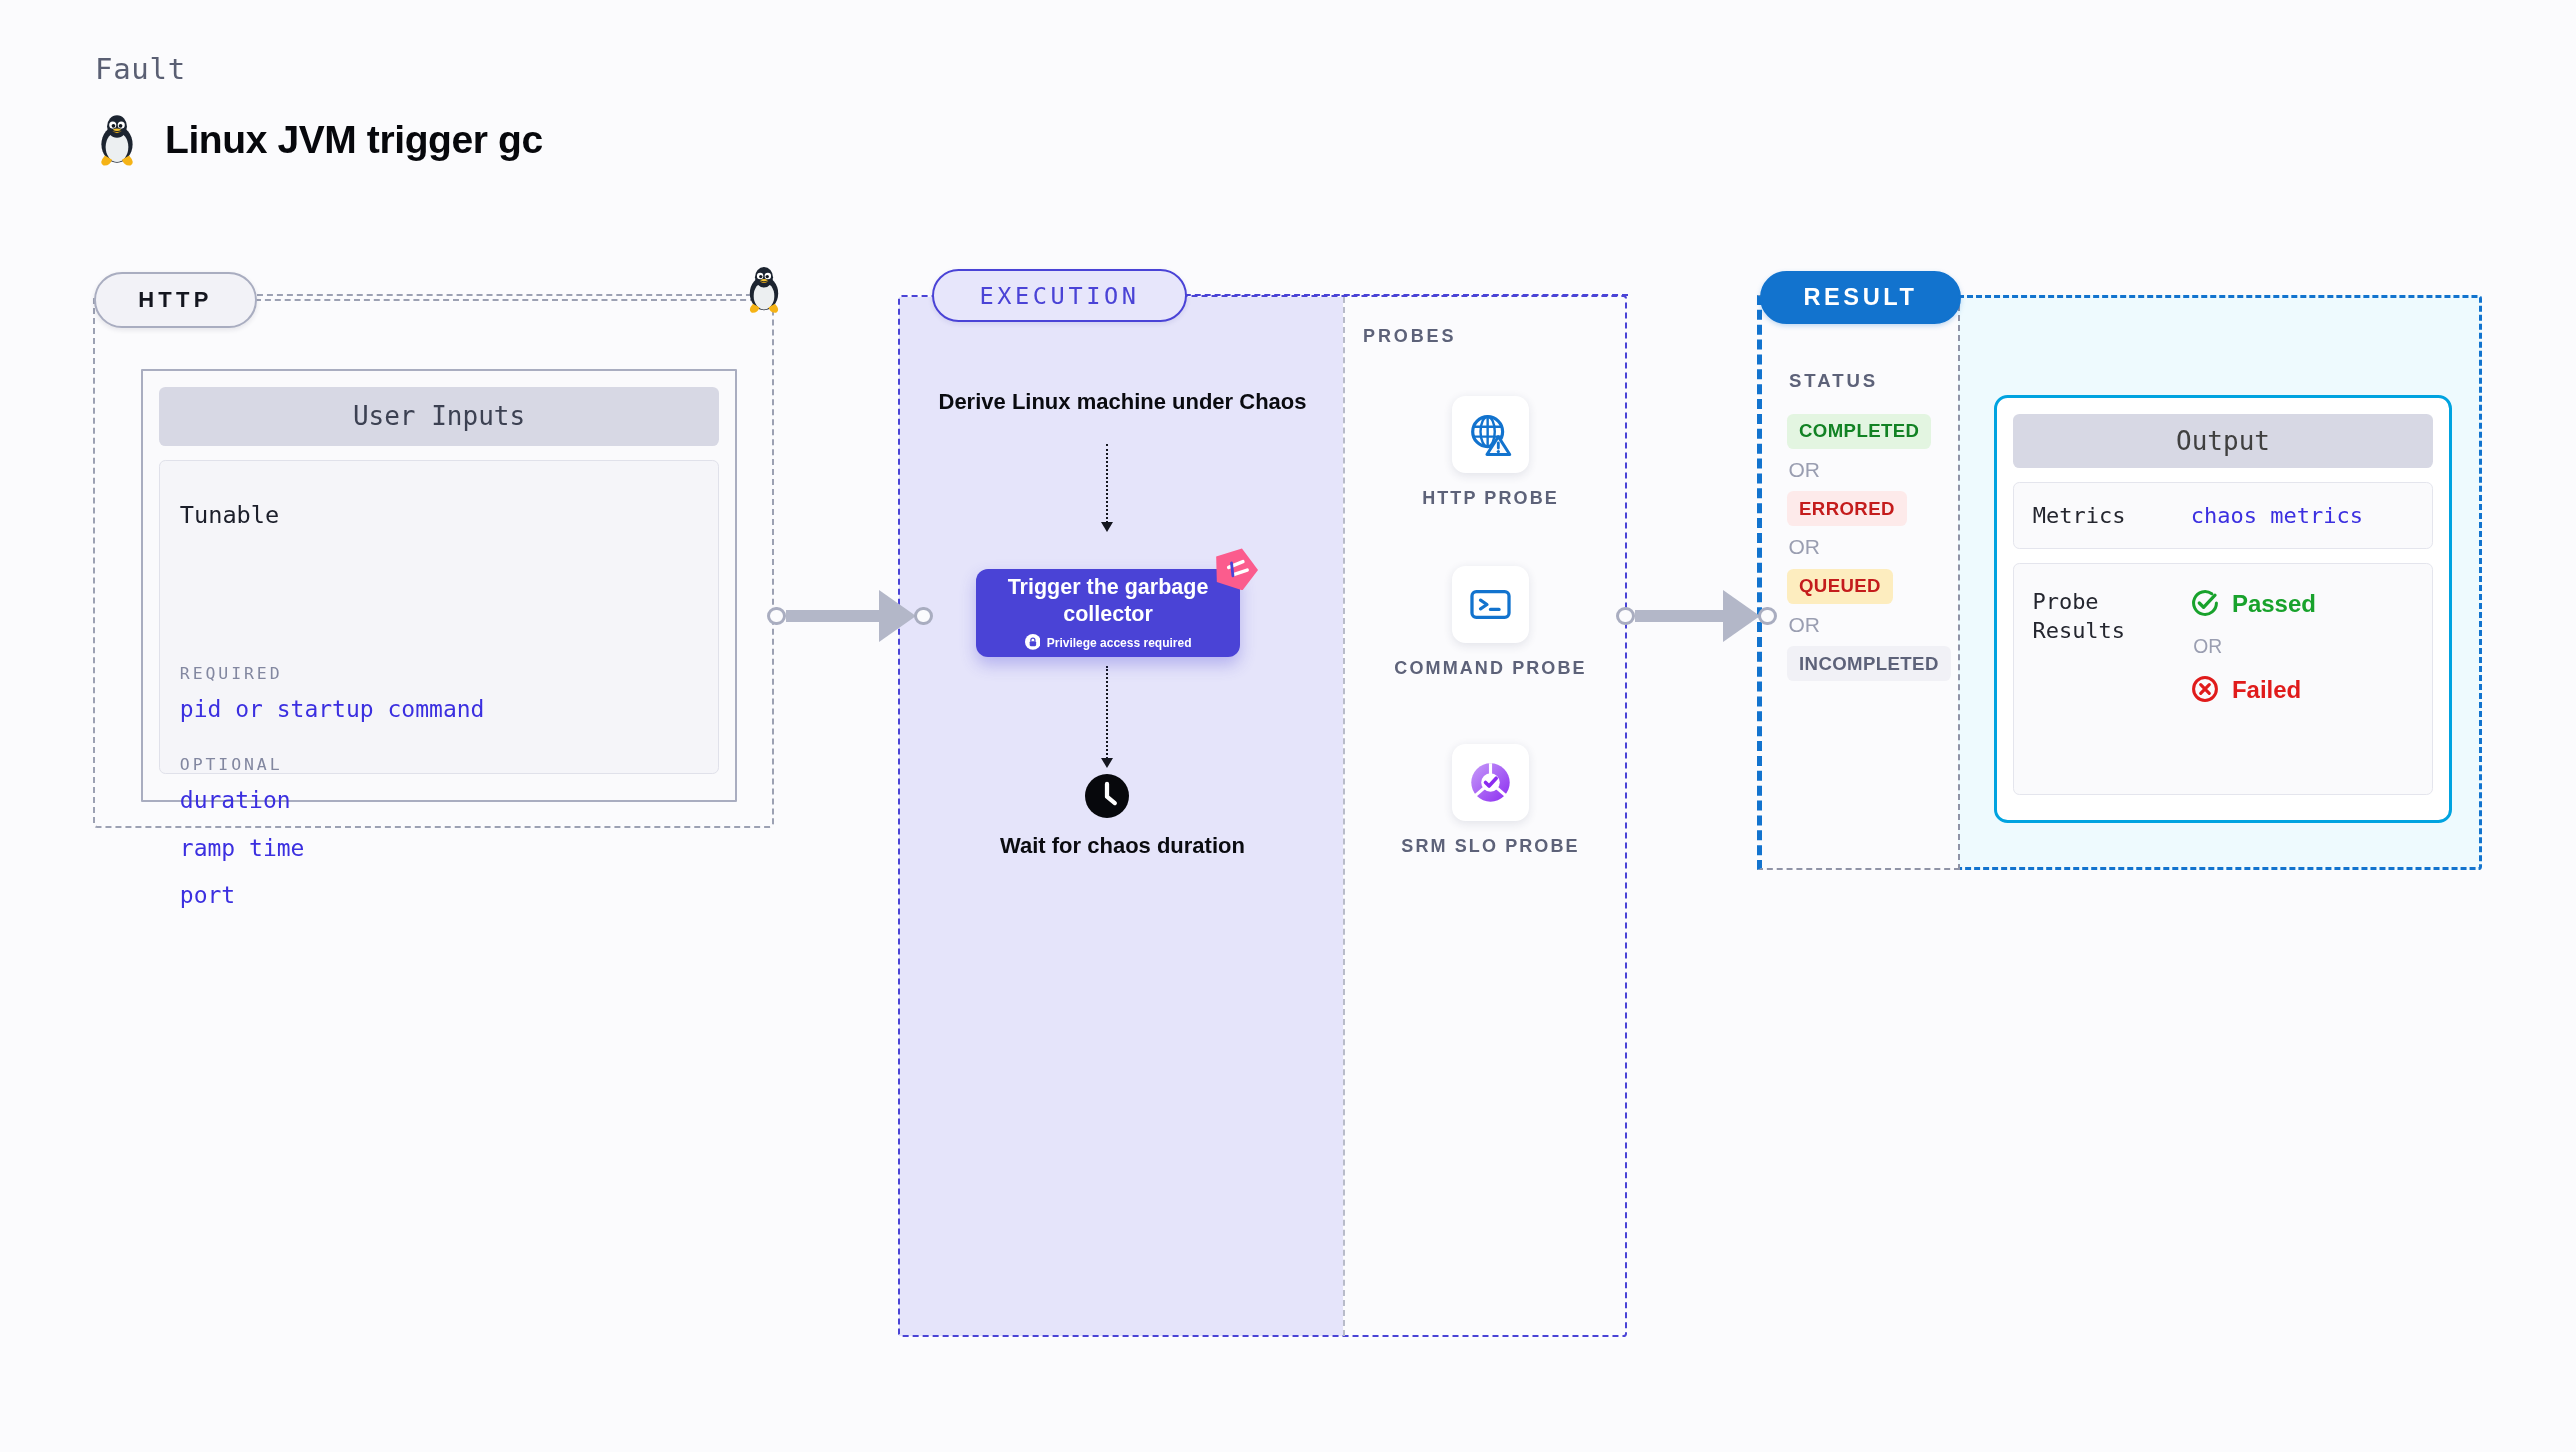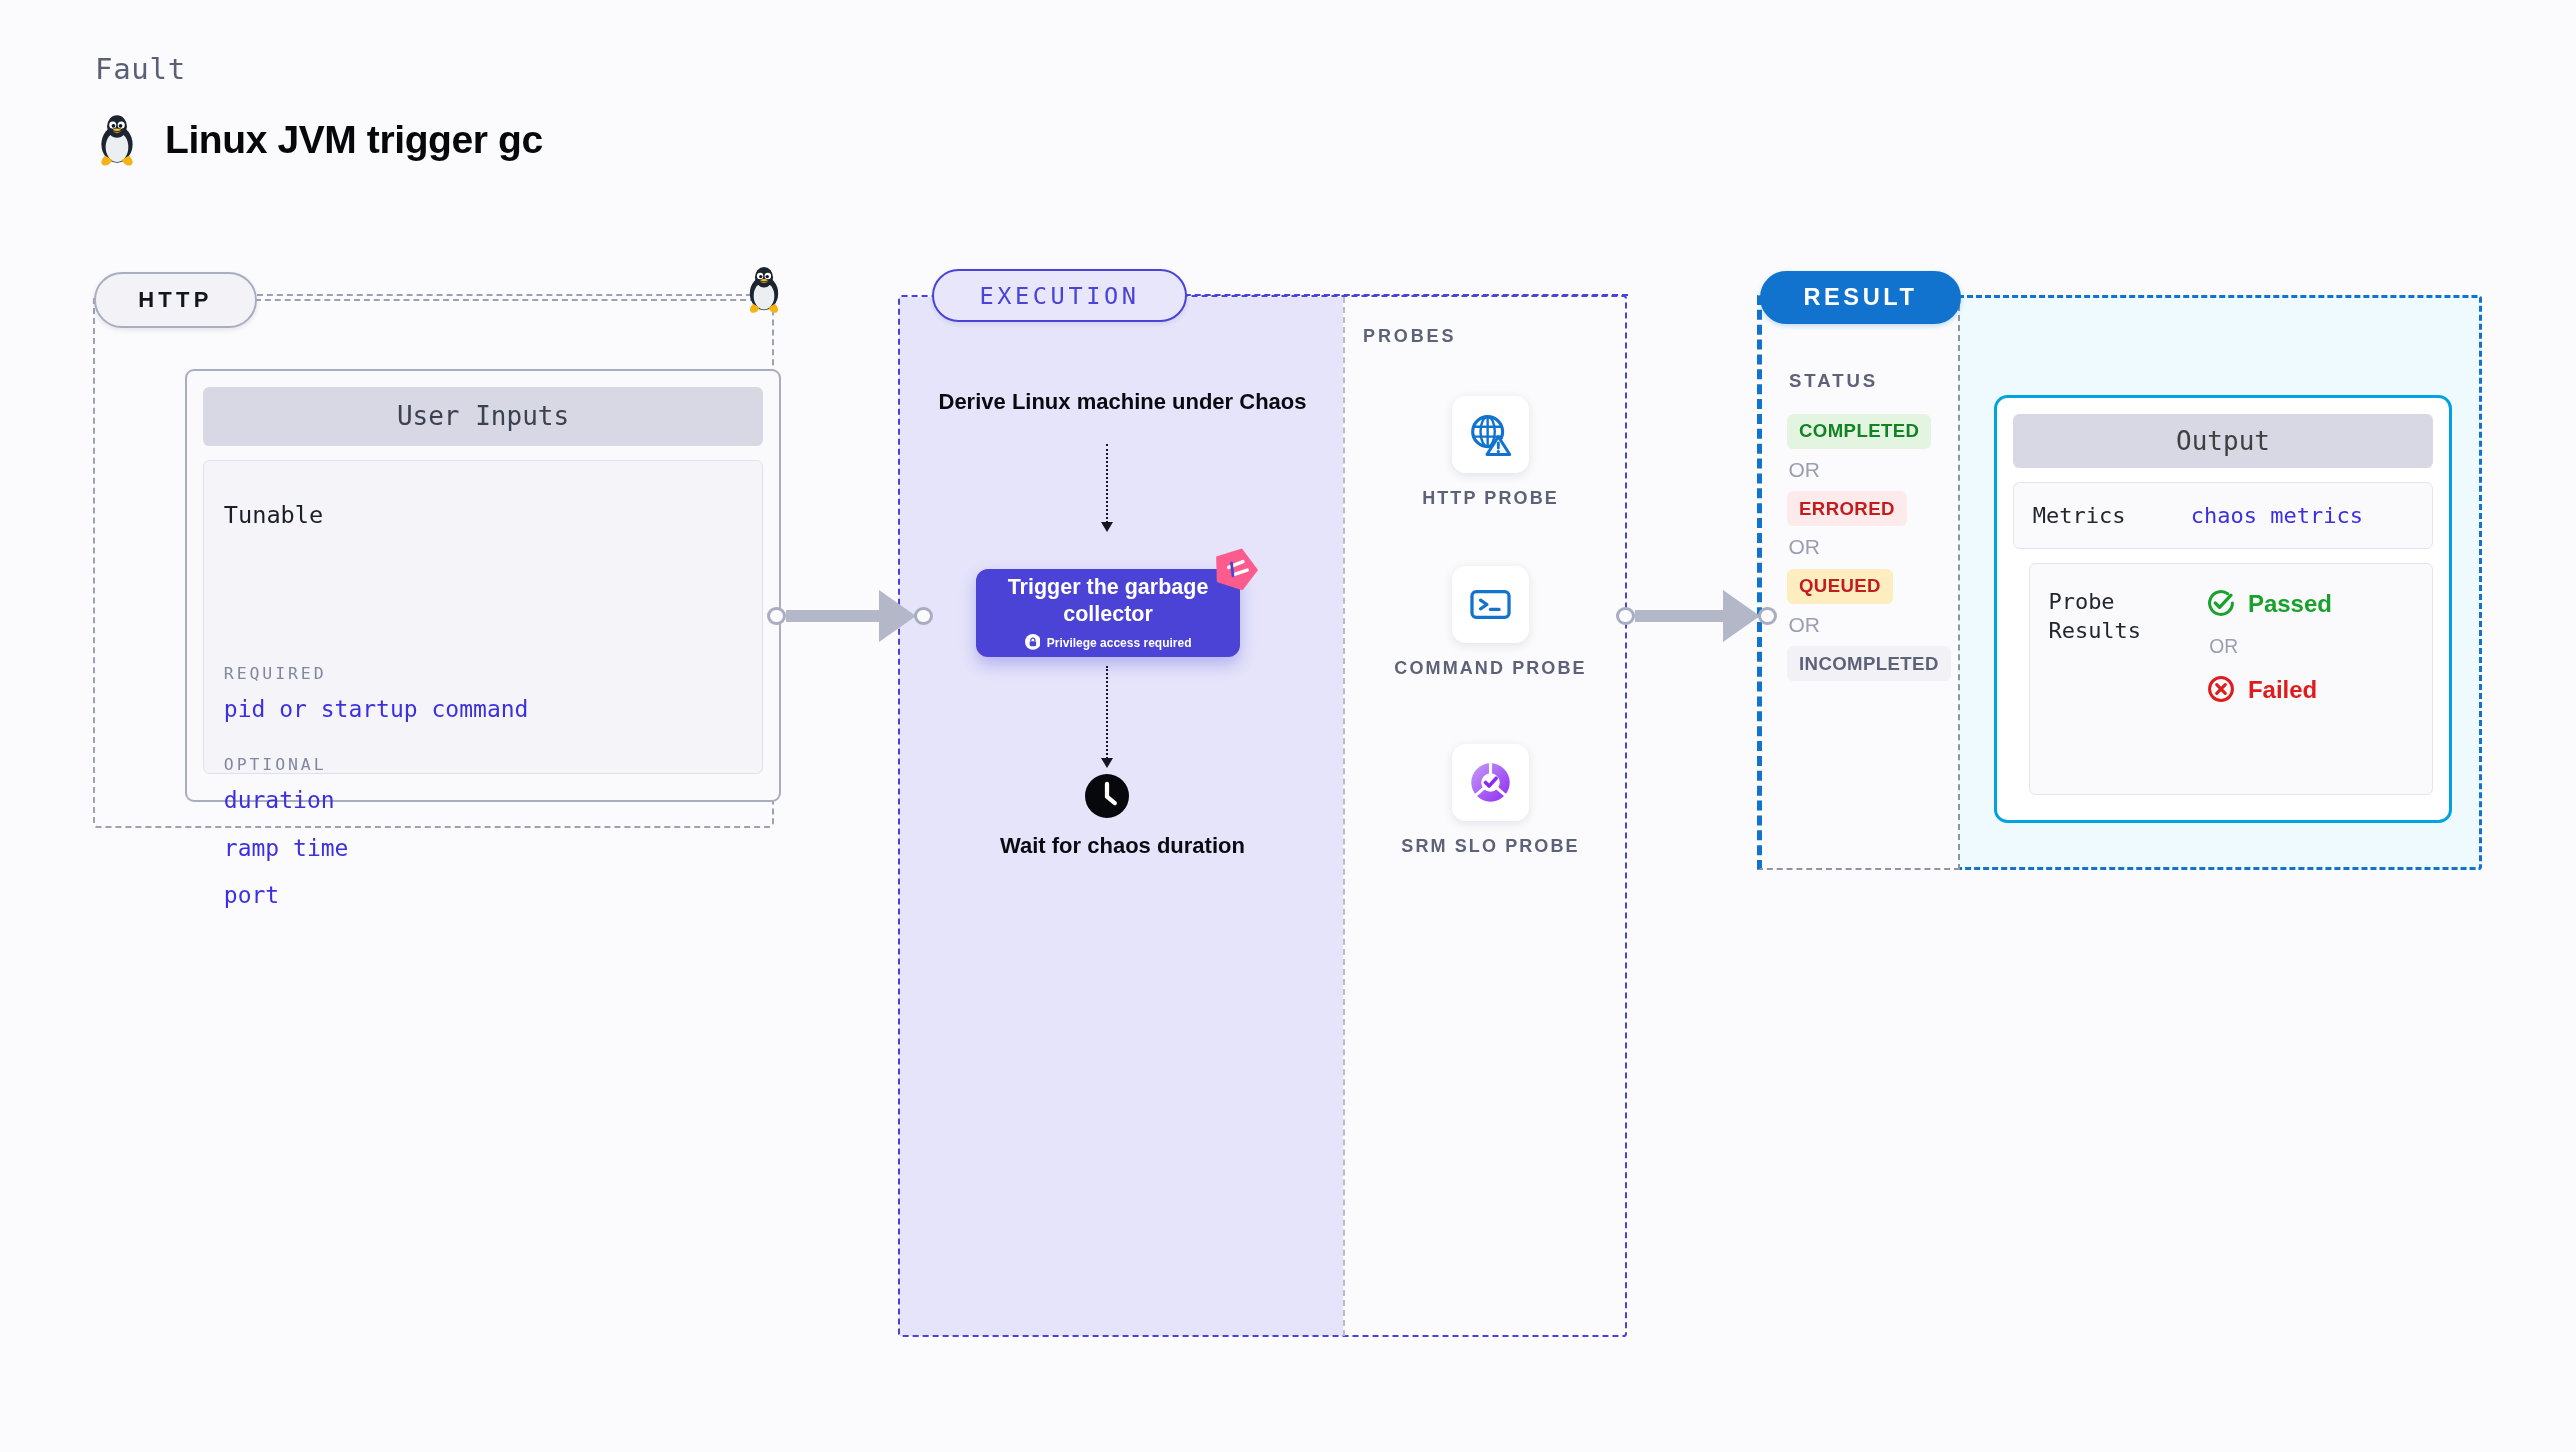--- a/index.html
+++ b/index.html
@@ -55,23 +55,22 @@
     width: 501px; height: 0;
     border-top: 2.9px dashed #9ca1b3;
     z-index: 2;
   }
 
   .userinputs-card {
     position: absolute; left: 141px; top: 369px;
     width: 596px; height: 433px;
     background: #fafafc;
     border: 2.1px solid #a9adc0;
-    border-radius: 9px;
+    border-radius: 1px;
     padding: 15.8px;
-    margin-left: 44px;
   }
   .ui-head {
     height: 59px; background: #d7d8e4; border-radius: 6.4px;
     display: flex; align-items: center; justify-content: center;
     font-family: "DejaVu Sans Mono", monospace;
     font-size: 26px; color: #3c4152; font-weight: 400;
   }
   .ui-body {
     margin-top: 14.3px; height: 314px;
     background: #f5f5f9; border: 1.4px solid #e0e1ea; border-radius: 6.4px;
@@ -276,21 +275,21 @@
     font-size: 22px; color: #24262f; width: 158px; flex: 0 0 158px;
     line-height: 1.28;
   }
   .out-metric-val {
     font-family: "DejaVu Sans Mono", monospace;
     font-size: 22px; color: #3b2fe0;
   }
   .out-probes {
     margin-top: 14.3px; height: 232px;
     background: #fafafc; border: 1.4px solid #e4e5ed; border-radius: 6.4px;
-    display: flex; padding: 24px 18.6px; margin-left: 16px;
+    display: flex; padding: 24px 18.6px;
   }
   .verdict { display: flex; align-items: center; gap: 11.5px; }
   .verdict-text { font-size: 24px; font-weight: 700; }
   .verdict-pass .verdict-text { color: #18a22c; }
   .verdict-fail .verdict-text { color: #e01b1b; }
   .out-or {
     font-size: 19.3px; color: #9a9eb1; margin: 15.8px 0 15.8px 2.9px;
   }
 </style>
 </head>

